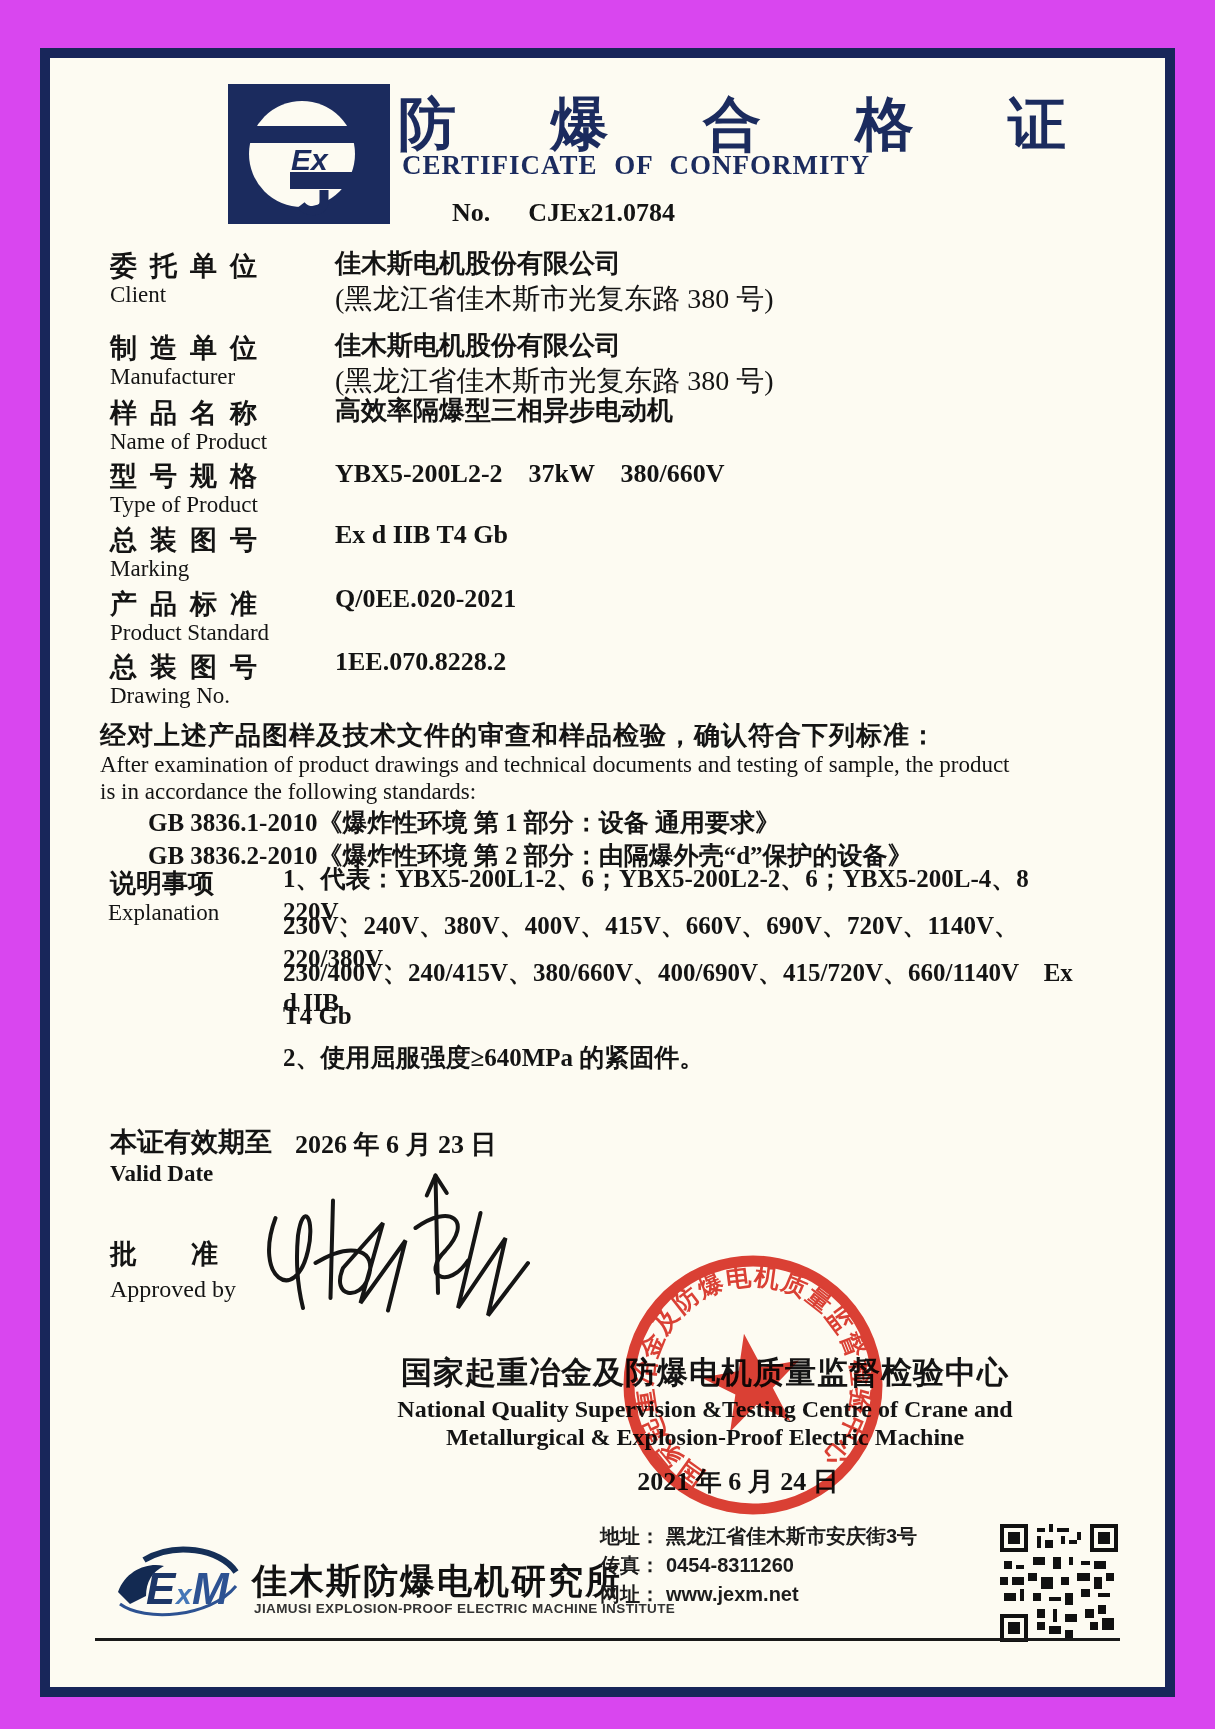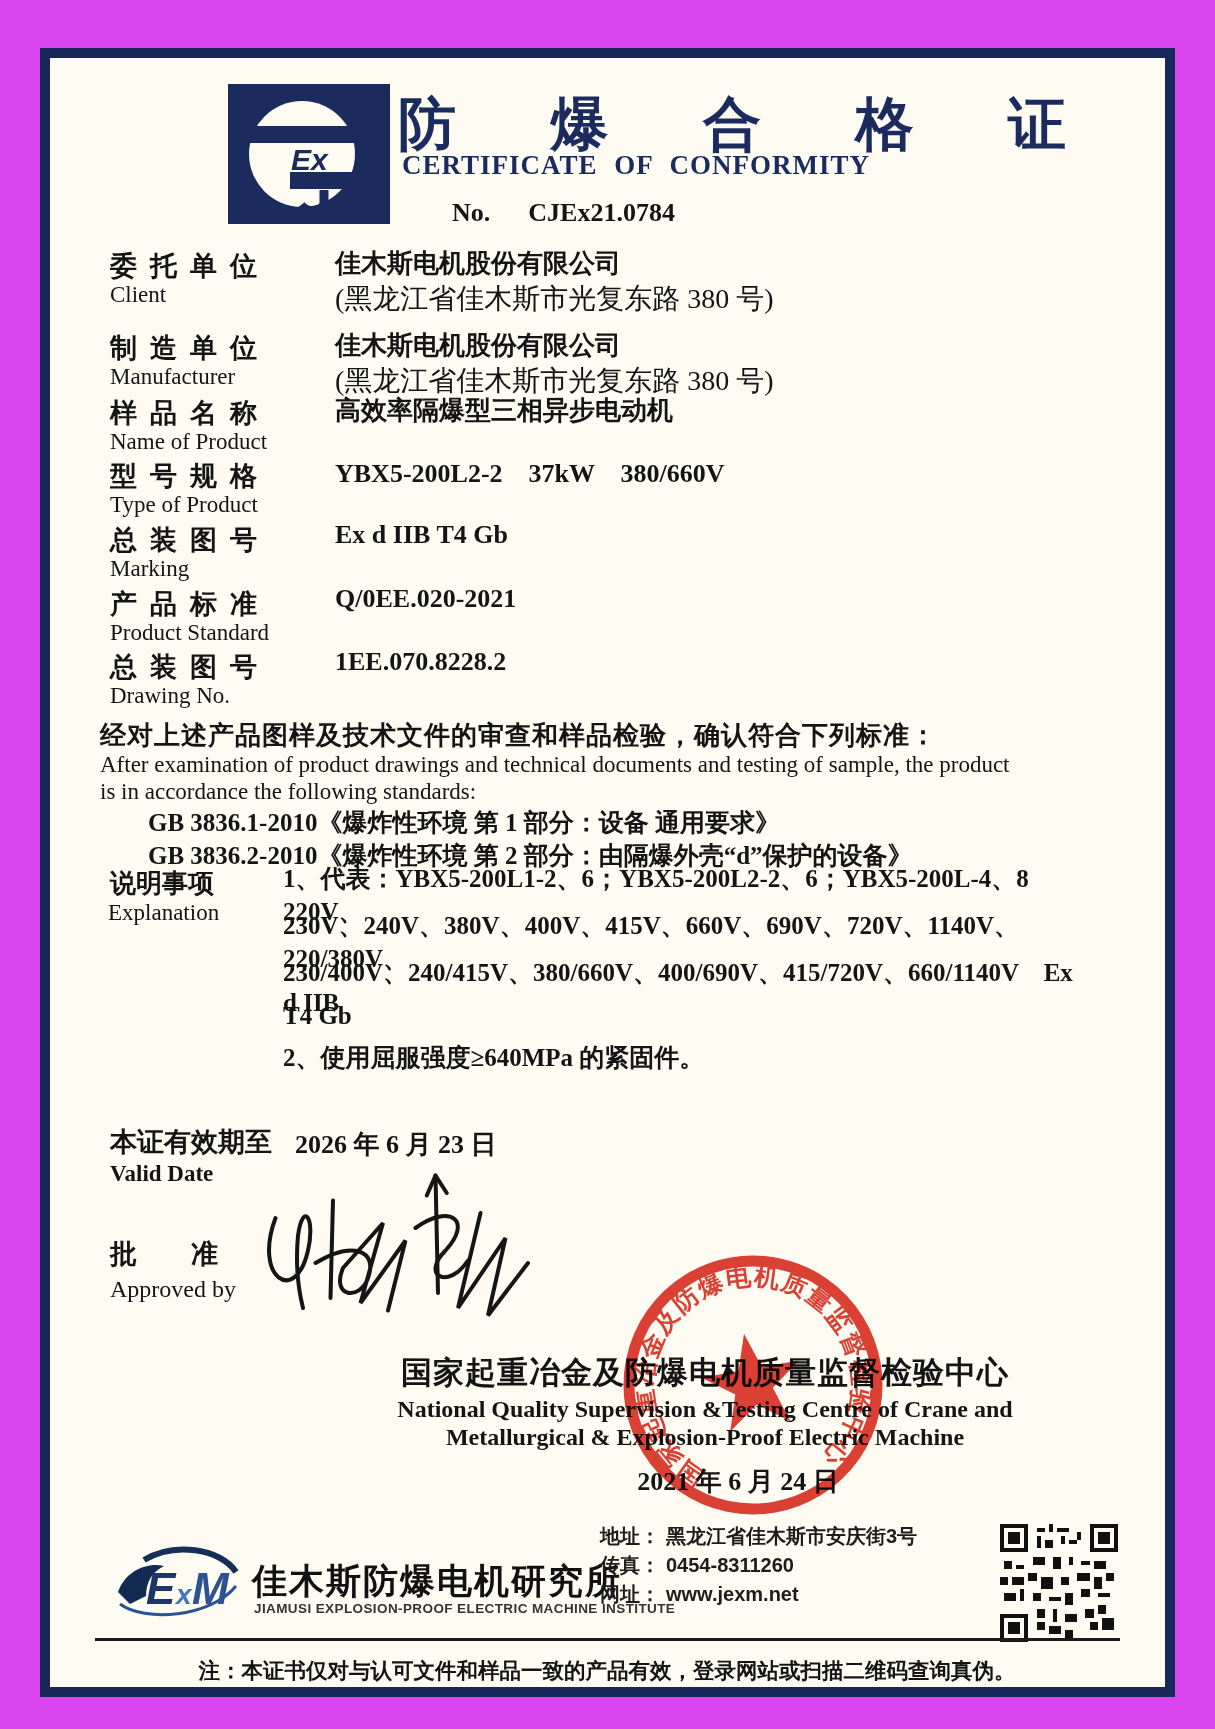--- a/index.html
+++ b/index.html
@@ -262,14 +262,13 @@
         <rect x="24" y="20" width="2" height="2"></rect>
       <rect x="22" y="24" width="2" height="2"></rect>
         <rect x="25" y="23" width="3" height="3"></rect>
         <rect x="9" y="24" width="2" height="2"></rect>
       <rect x="12" y="25" width="3" height="2"></rect>
         <rect x="16" y="26" width="2" height="2"></rect>
     </g>
   </svg>
 
   <div class="abs rule"></div>
-  <div class="abs note">注：本证书仅对与认可文件和样品一致的产品有效，登录网站或扫描二维码查询真伪。</div>
 </div>
 
 </body></html>

